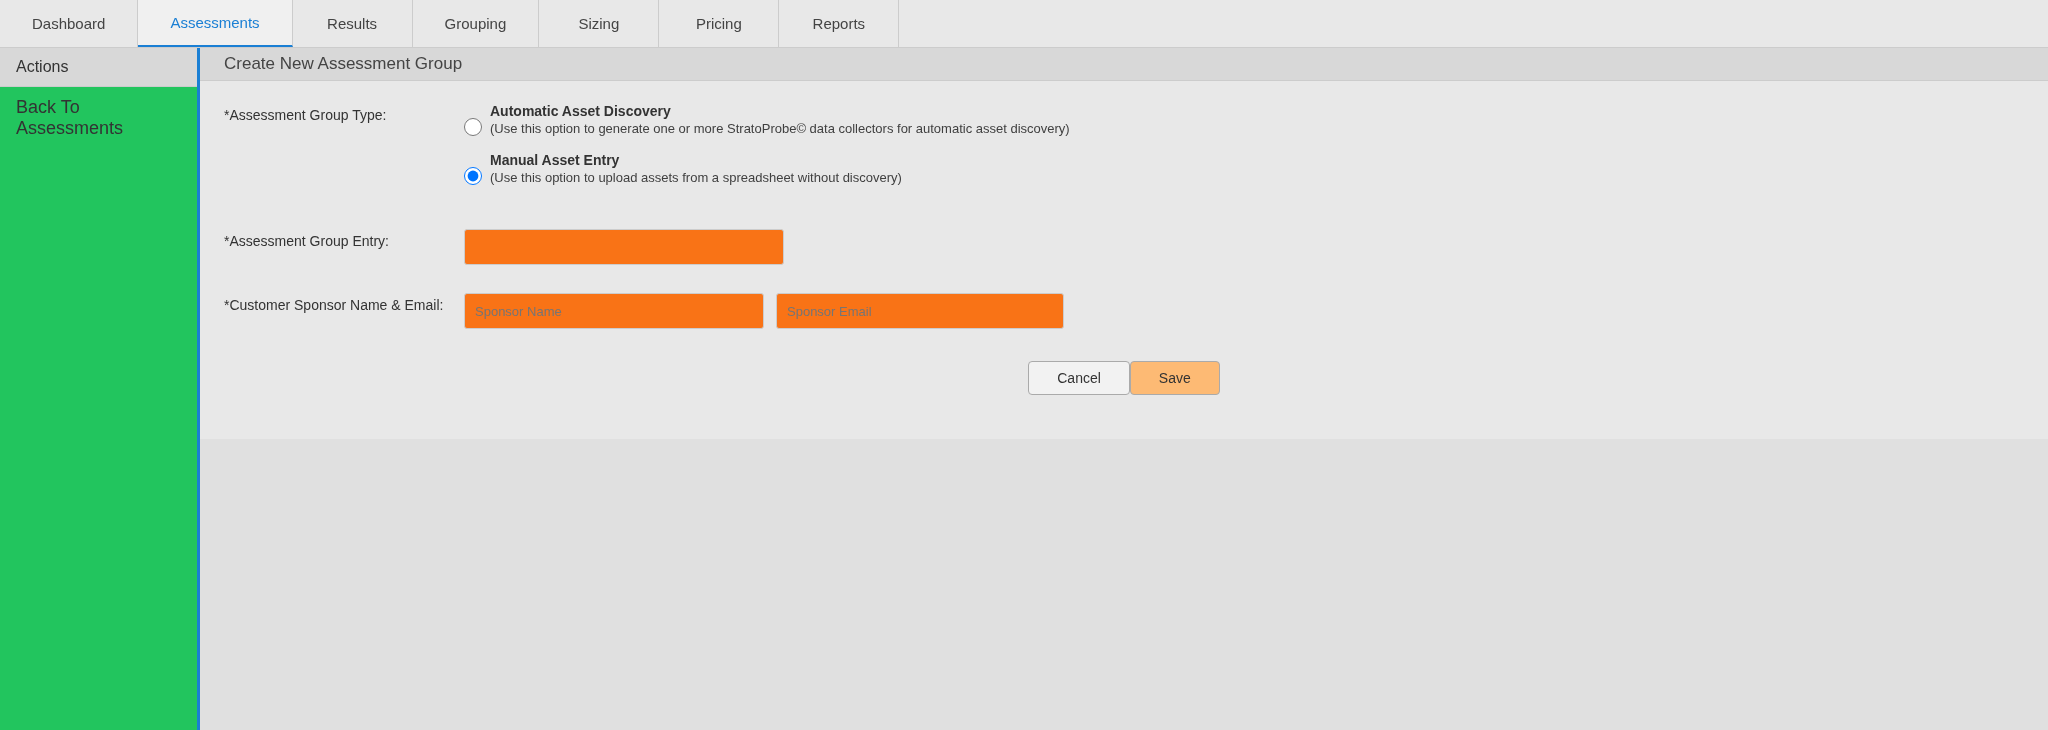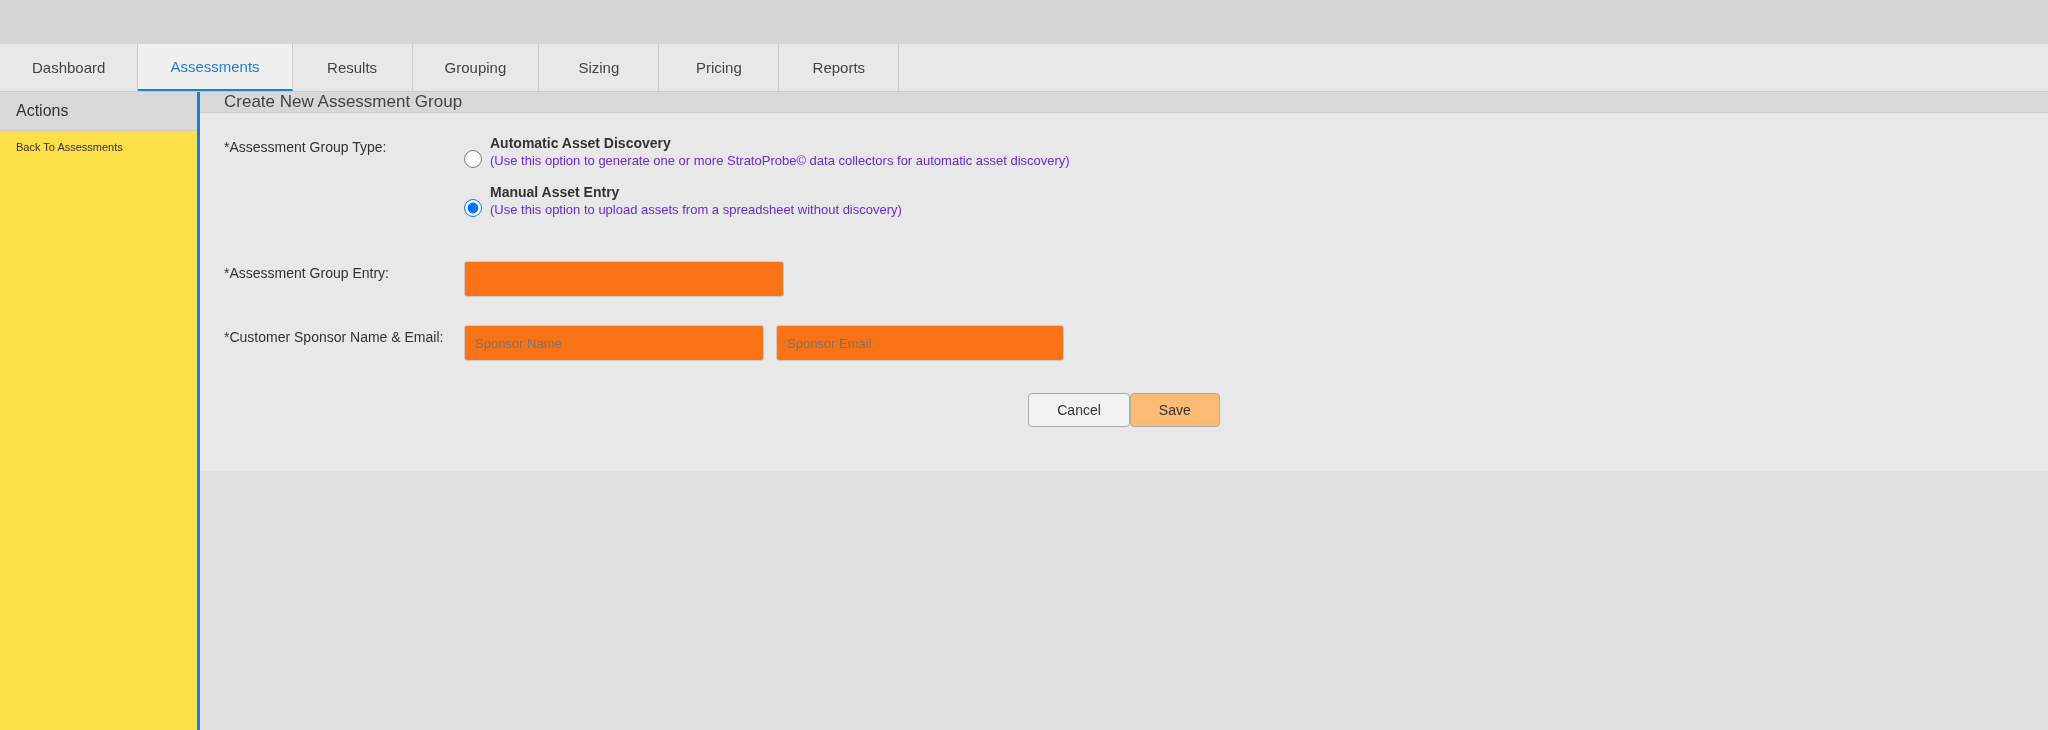--- a/index.html
+++ b/index.html
@@ -9,21 +9,20 @@
       font-size: 14px;
       color: #333;
     }
 
     
     .top-nav {
       display: flex;
       background: #e8e8e8;
       border-bottom: 1px solid #ccc;
       height: 48px;
-      margin-top: 44px;
     }
     .top-nav .tab {
       display: flex;
       align-items: center;
       justify-content: center;
       padding: 0 32px;
       border-right: 1px solid #ccc;
       cursor: pointer;
       font-size: 15px;
       color: #444;
@@ -44,54 +43,54 @@
     
     .main-layout {
       display: flex;
       height: calc(100vh - 48px);
       min-height: 580px;
     }
 
     
     .sidebar {
       width: 200px;
-      background: #fde047;
+      background: #22c55e;
       border-right: 3px solid #1a7fd4;
       flex-shrink: 0;
     }
     .sidebar-actions-header {
       background: #d8d8d8;
       padding: 10px 16px;
       font-size: 16px;
       font-weight: 500;
       color: #333;
       border-bottom: 1px solid #ccc;
     }
     .sidebar-item {
       padding: 10px 16px;
-      font-size: 11px;
+      font-size: 18px;
       color: #333;
       cursor: pointer;
     }
 
     
     .content-area {
       flex: 1;
       background: #e0e0e0;
       overflow-y: auto;
     }
 
     
     .form-panel {
       background: #e8e8e8;
       margin: 0;
     }
     .form-panel-header {
       background: #d8d8d8;
-      padding: 0 24px;
+      padding: 6px 24px;
       font-size: 17px;
       color: #444;
       border-bottom: 1px solid #ccc;
     }
     .form-body {
       padding: 22px 24px 24px 24px;
     }
 
     
     .form-row {
@@ -126,21 +125,21 @@
       flex-shrink: 0;
     }
     .radio-label-group {}
     .radio-title {
       font-size: 14px;
       font-weight: 600;
       color: #333;
     }
     .radio-desc {
       font-size: 13px;
-      color: #6d28d9;
+      color: #404040;
       margin-top: 2px;
     }
 
     
     .text-input {
       height: 36px;
       border: 1px solid #ccc;
       border-radius: 3px;
       background: #f97316;
       padding: 0 10px;

